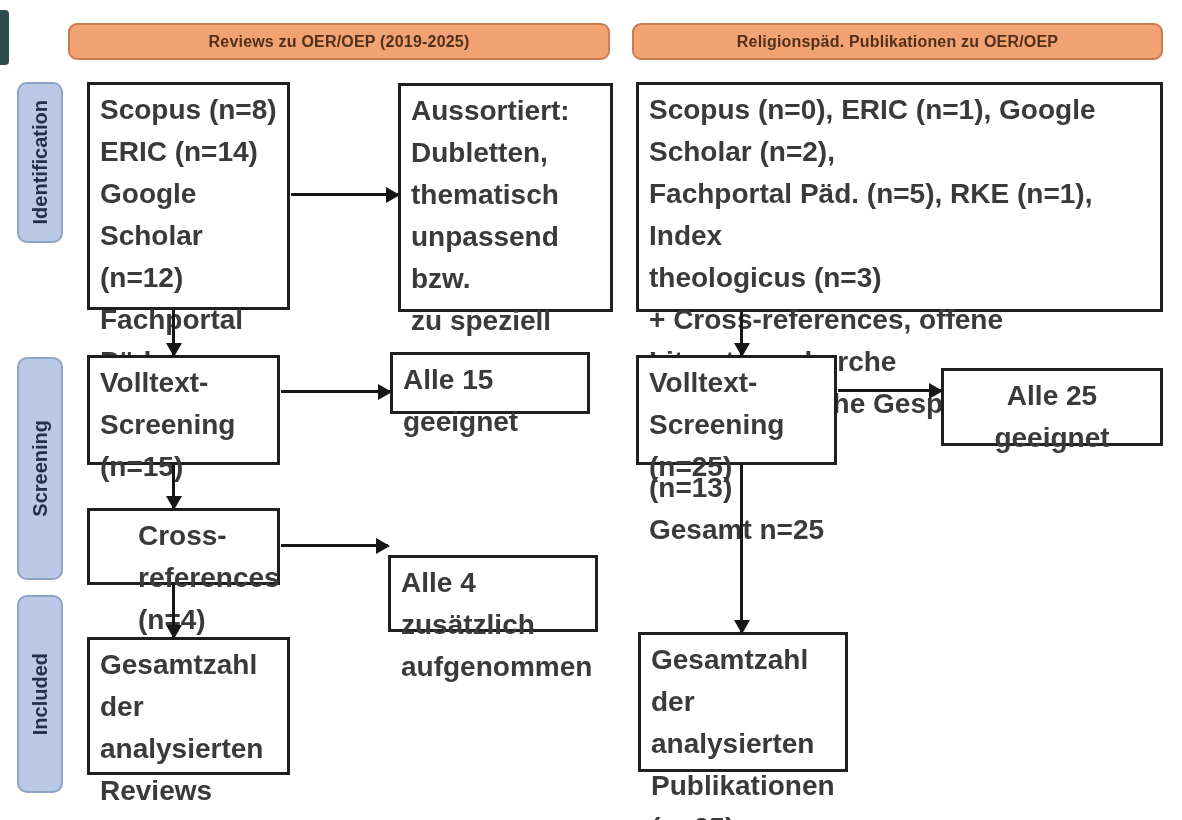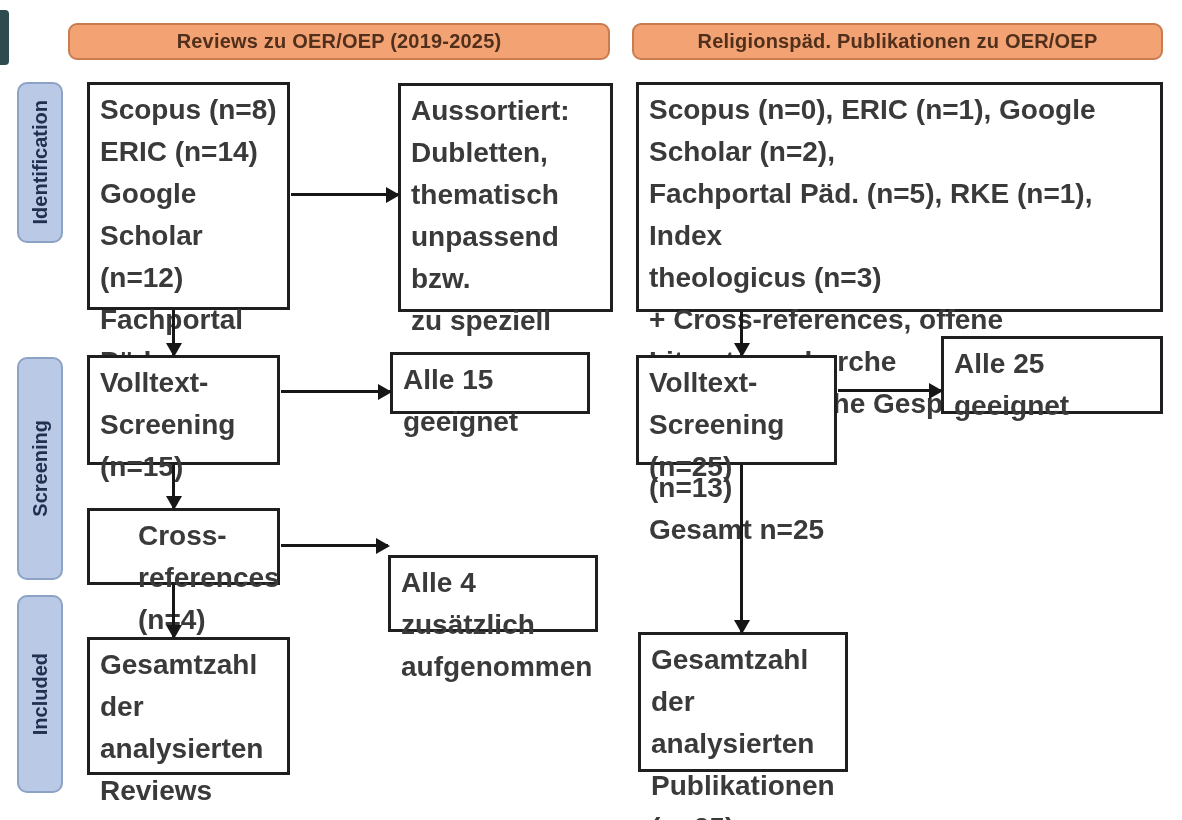--- a/index.html
+++ b/index.html
@@ -15,21 +15,21 @@
     background: #ffffff;
     overflow: hidden;
   }
   .header {
     position: absolute;
     box-sizing: border-box;
     background: var(--header_fill);
     border: 2px solid var(--header_border);
     border-radius: 9px;
     color: var(--header_text);
-    font-size: 20px;
+    font-size: 16px;
     font-weight: 700;
     display: flex;
     align-items: center;
     justify-content: center;
     letter-spacing: 0.2px;
   }
   .stage {
     position: absolute;
     box-sizing: border-box;
     background: var(--stage_fill);
@@ -140,21 +140,21 @@
   <div class="box" style="left:636px; top:82px; width:527px; height:230px;">Scopus (n=0), ERIC (n=1), Google Scholar (n=2),
 Fachportal Päd. (n=5), RKE (n=1), Index
 theologicus (n=3)
 + Cross-references, offene Literaturrecherche
 und persönliche Gespräche mit Kolleg:innen
 (n=13)
 Gesamt n=25</div>
   <div class="box" style="left:636px; top:355px; width:201px; height:110px;">Volltext-
 Screening
 (n=25)</div>
-  <div class="box" style="left:941px; top:336px; width:222px; height:78px;">Alle 25 geeignet</div>
+  <div class="box" style="left:941px; top:368px; width:222px; height:78px;text-align:center;">Alle 25 geeignet</div>
   <div class="box" style="left:638px; top:632px; width:210px; height:140px;">Gesamtzahl der
 analysierten
 Publikationen
 (n=25)</div>
 
   <div class="arrow-h" style="left:291px; top:193px; width:107px; height:3px;"></div>
   <div class="arrow-v" style="left:172px; top:310px; width:3px; height:45px;"></div>
   <div class="arrow-h" style="left:281px; top:390px; width:109px; height:3px;"></div>
   <div class="arrow-v" style="left:172px; top:465px; width:3px; height:43px;"></div>
   <div class="arrow-h" style="left:281px; top:544px; width:107px; height:3px;"></div>

